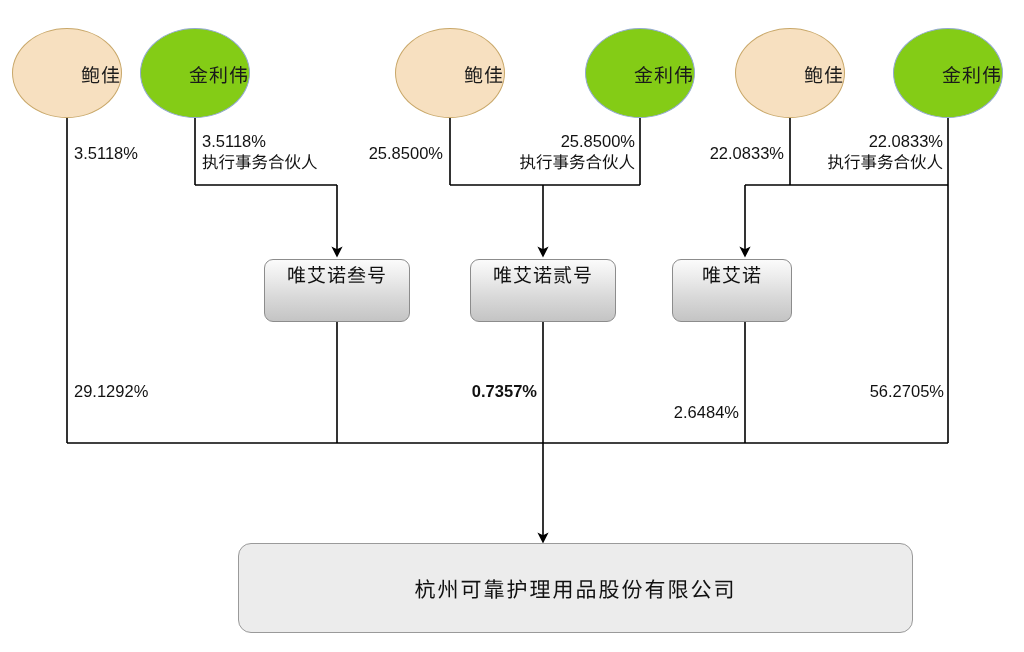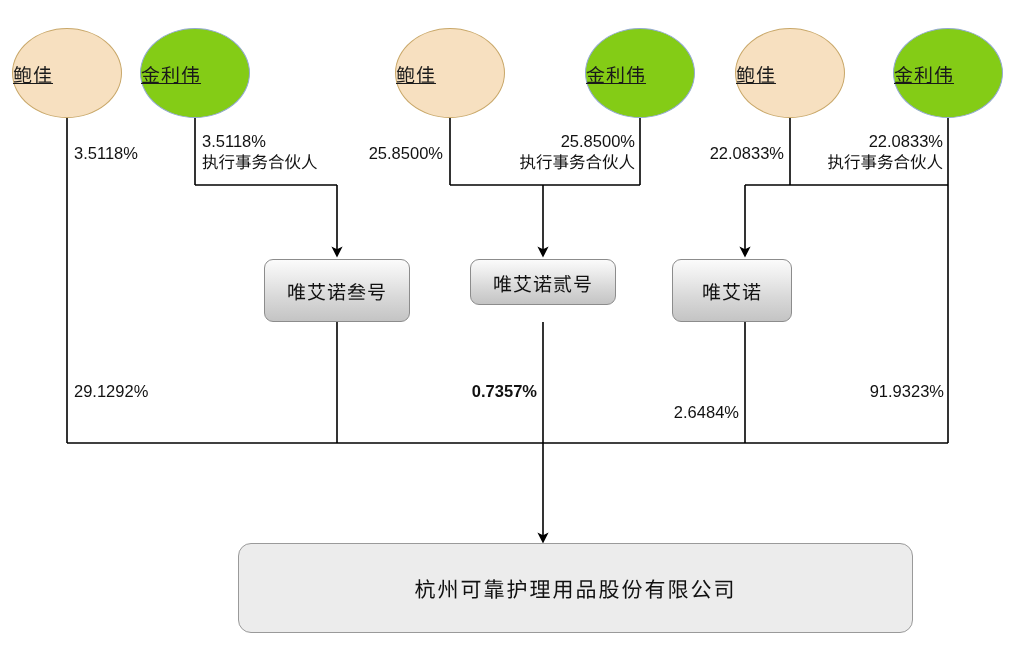--- a/index.html
+++ b/index.html
@@ -25,43 +25,41 @@
     width: 1024px;
     height: 652px;
     pointer-events: none;
   }
 
   
   .person {
     position: absolute;
     display: flex;
     align-items: center;
-    justify-content: flex-start;
+    justify-content: flex-end;
     border-radius: 50%;
     box-sizing: border-box;
     font-size: 19px;
     color: #1a1a1a;
     letter-spacing: 1px;
     white-space: nowrap;
-    text-decoration: underline;
   }
   .person.orange {
     background: #f7e0c0;
     border: 1.6px solid #c9a86a;
   }
   .person.blue {
     background: #84cc16;
     border: 1.6px solid #93a9d2;
   }
 
   
   .entity {
     position: absolute;
     display: flex;
-    align-items: center;
     justify-content: center;
     box-sizing: border-box;
     border: 1.2px solid #8c8c8c;
     border-radius: 9px;
     font-size: 19px;
     color: #111111;
     letter-spacing: 1px;
     white-space: nowrap;
     background: linear-gradient(180deg,
         #fbfbfb 0%,
@@ -158,21 +156,21 @@
   </div>
 
   <div class="person blue" style="left:893px; top:28px;  width:110px; height:90px;">
     <span>金利伟</span>
   </div>
 
   <div class="entity" style="left:264px; top:259px; width:146px; height:63px;">
     <span>唯艾诺叁号</span>
   </div>
 
-  <div class="entity" style="left:470px; top:259px; width:146px; height:46px;">
+  <div class="entity" style="left:470px; top:259px; width:146px; height:63px;">
     <span>唯艾诺贰号</span>
   </div>
 
   <div class="entity" style="left:672px; top:259px; width:120px; height:63px;">
     <span>唯艾诺</span>
   </div>
 
   <div class="company" style="left:205px; top:543px; width:675px; height:90px;margin-left:33px;">
     <span>杭州可靠护理用品股份有限公司</span>
   </div>
@@ -211,16 +209,16 @@
 
   <div class="lbl lend" style="left:396px; top:381px; width:141px;font-weight:bold;">
     <div>0.7357%</div>
   </div>
 
   <div class="lbl lend" style="left:598px; top:402px; width:141px;">
     <div>2.6484%</div>
   </div>
 
   <div class="lbl lend" style="left:798px; top:381px; width:146px;">
-    <div>91.9323%</div>
+    <div>56.2705%</div>
   </div>
 
 </div>
 
 </body></html>

